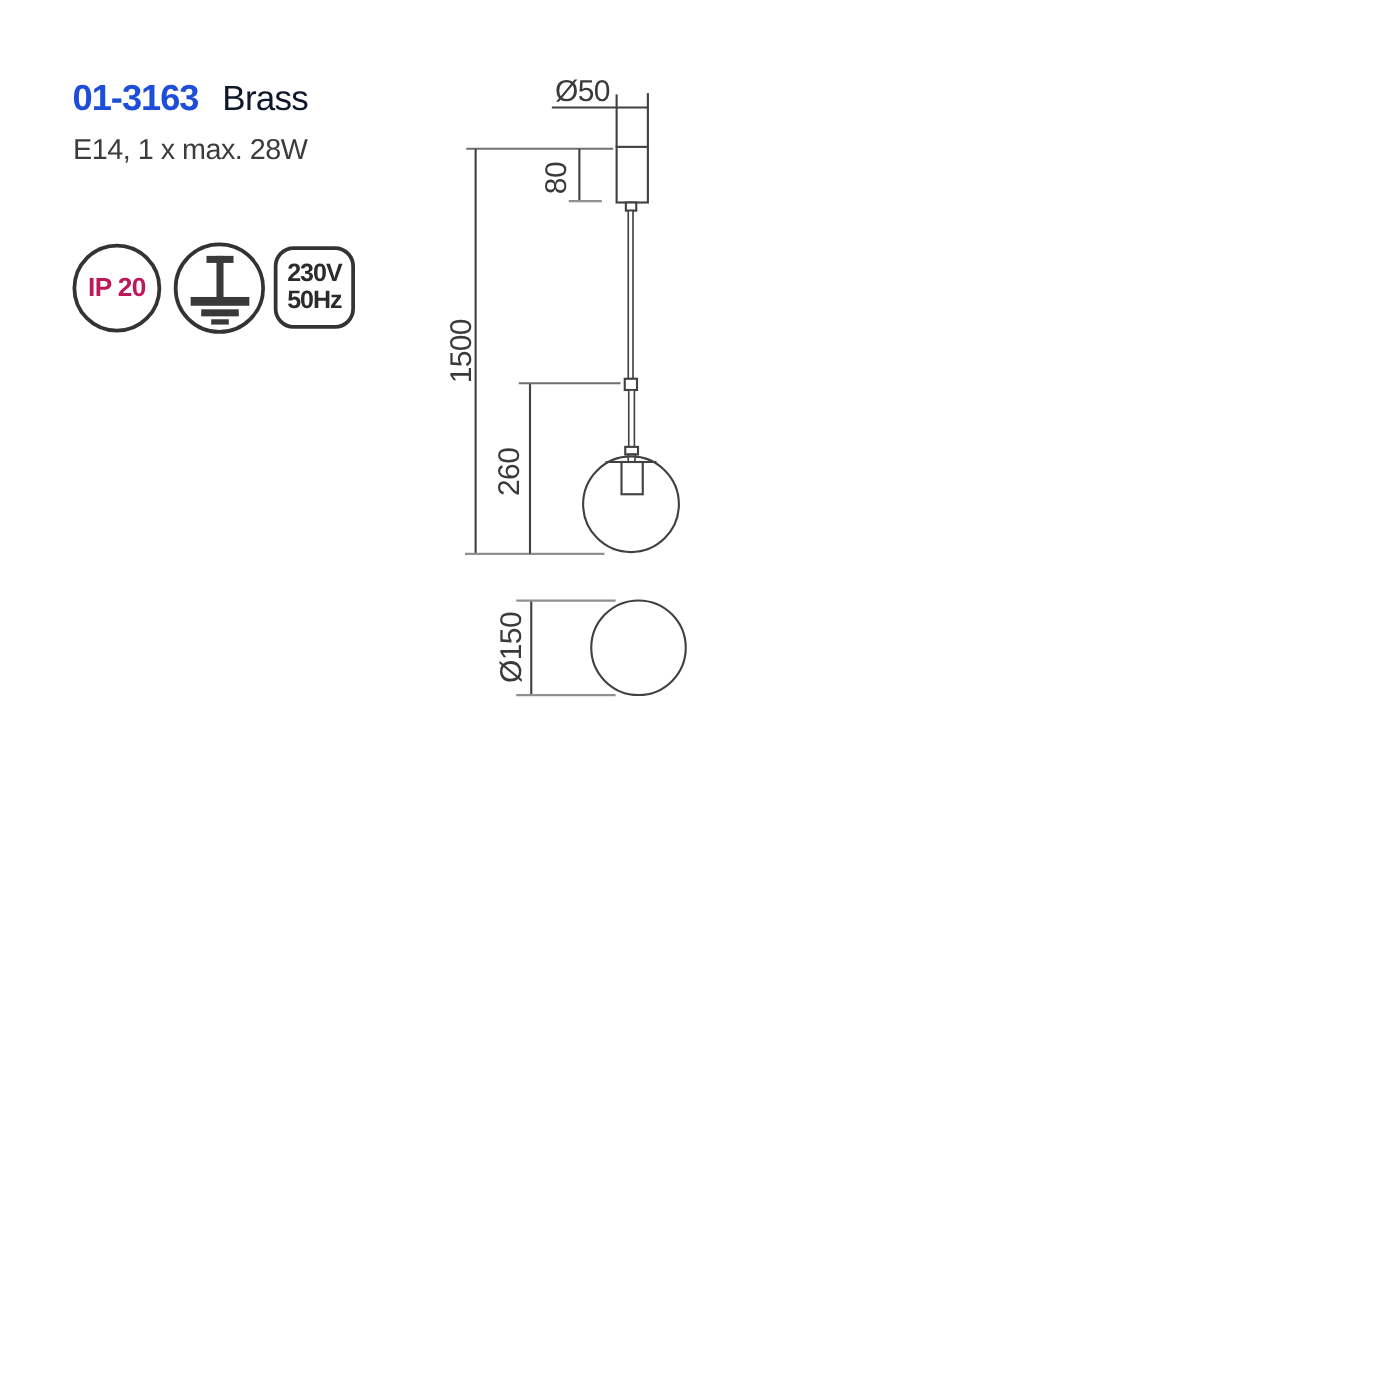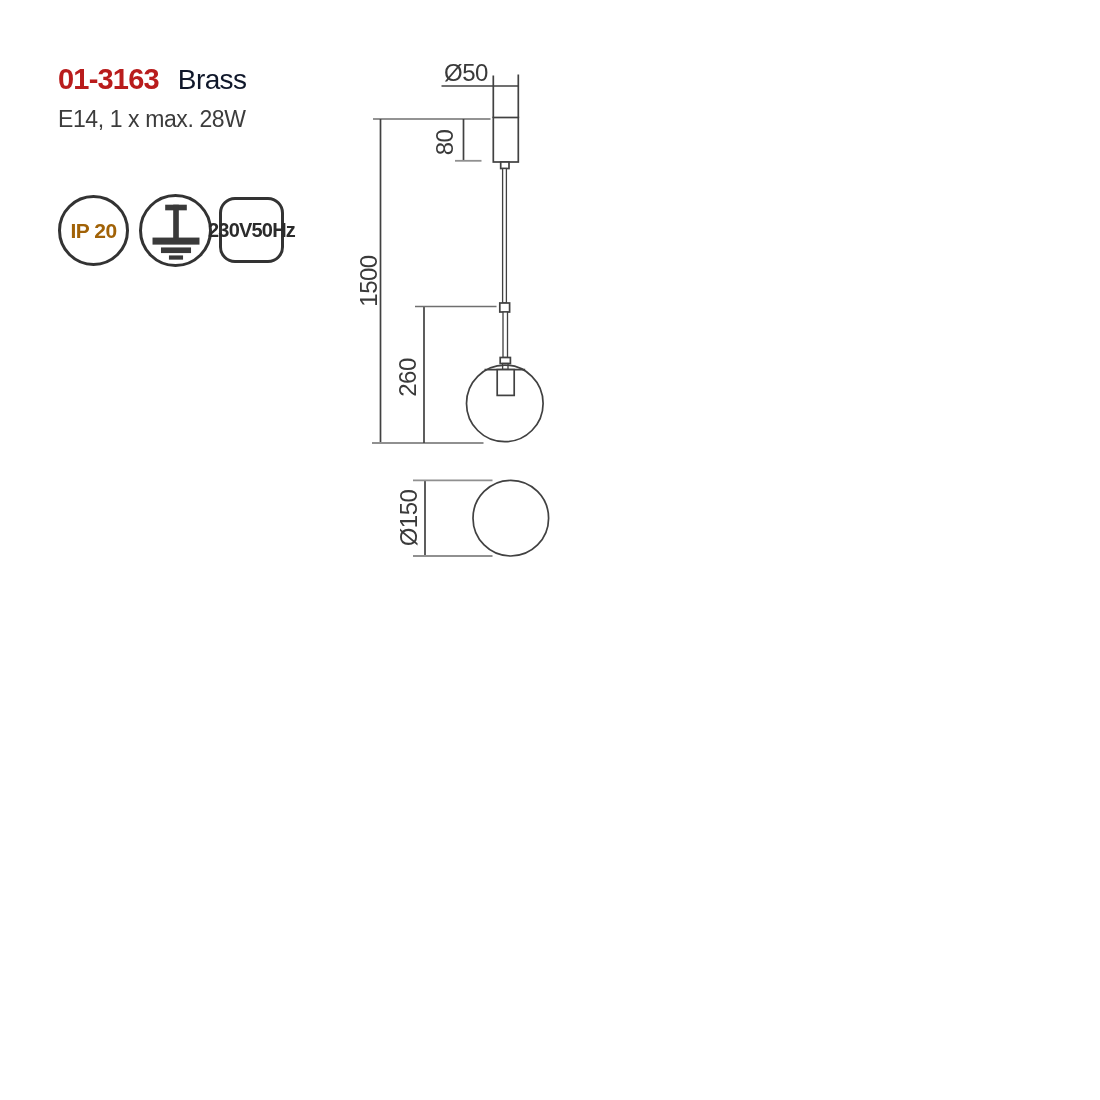--- a/index.html
+++ b/index.html
@@ -3,32 +3,32 @@
 <meta charset="utf-8">
 <style>
   html,body{margin:0;padding:0;background:#ffffff;}
   body{width:1100px;height:1100px;position:relative;overflow:hidden;
        font-family:"Liberation Sans","DejaVu Sans",sans-serif;}
   .page{position:absolute;inset:0;background:#ffffff;}
 
   
   .product-info{position:absolute;left:58px;top:58px;}
   .variant-row{height:42px;line-height:42px;white-space:nowrap;}
-  .variant-code{font-size:29px;font-weight:bold;color:#b91c1c;letter-spacing:-0.8px;}
+  .variant-code{font-size:29px;font-weight:bold;color:#1d4ed8;letter-spacing:-0.8px;}
   .variant-finish{font-size:28px;font-weight:400;color:#0f172a;letter-spacing:-0.6px;margin-left:19px;}
-  .lamp-spec{margin-top:3px;height:32px;line-height:32px;font-size:23px;color:#3c3c3c;letter-spacing:-0.4px;}
+  .lamp-spec{margin-top:3px;height:32px;line-height:32px;font-size:23px;color:#3c3c3c;letter-spacing:-0.4px;text-align:center;}
 
   
   .badge{position:absolute;box-sizing:border-box;border:3.3px solid #333333;
          display:flex;align-items:center;justify-content:center;background:#fff;}
   .badge-ip   {left:58px; top:195px;width:71px;height:71px;border-radius:50%;}
   .badge-earth{left:139px;top:194px;width:73px;height:73px;border-radius:50%;}
   .badge-volt {left:219px;top:197px;width:65px;height:66px;border-radius:16px;
-               }
-  .badge-text{font-size:21px;font-weight:bold;color:#a16207;letter-spacing:-0.5px;}
+               flex-direction:column;}
+  .badge-text{font-size:21px;font-weight:bold;color:#be185d;letter-spacing:-0.5px;}
   .volt-line{font-size:20px;font-weight:bold;color:#2b2b2b;letter-spacing:-0.8px;line-height:21px;}
   .earth-svg{width:62px;height:62px;display:block;}
 
   
   .drawing{position:absolute;left:0;top:0;width:1100px;height:1100px;}
   .ln  {stroke:#414141;stroke-width:1.7;fill:none;}
   .thin{stroke:#414141;stroke-width:1.3;fill:#ffffff;}
   .ext {stroke:#909090;stroke-width:1.8;fill:none;}
   .ext2{stroke:#6f6f6f;stroke-width:1.6;fill:none;}
   .part{stroke:#414141;stroke-width:1.7;fill:#ffffff;}

